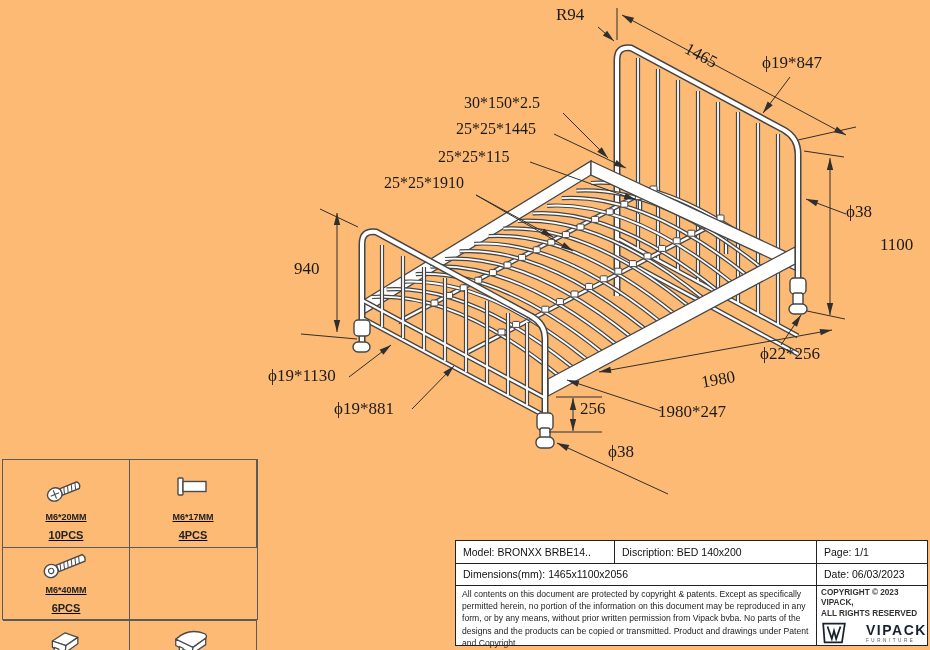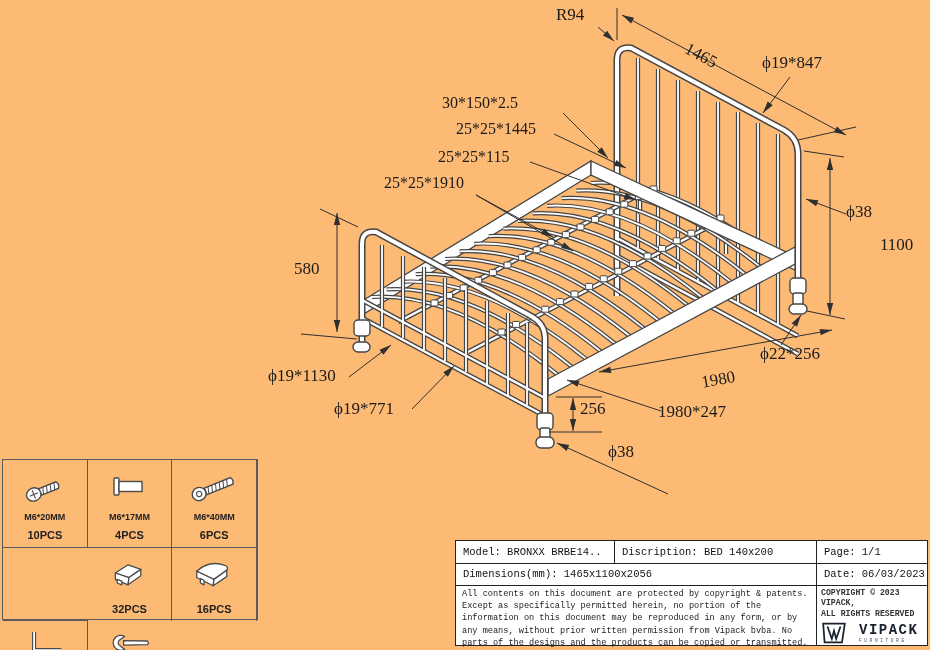--- a/index.html
+++ b/index.html
@@ -6,41 +6,41 @@
   #sheet{position:relative;width:930px;height:650px;background:#fdba74;overflow:hidden;
          font-family:"Liberation Sans",sans-serif;}
   svg{display:block;}
   .abs{position:absolute;}
   
   .dim{position:absolute;font-family:"Liberation Serif",serif;font-size:17px;color:#1b1b1b;
        white-space:nowrap;line-height:1;transform-origin:0 0;}
   .dim.small{font-size:16px;}
   
   .hw{position:absolute;left:2px;top:459px;width:256px;height:161px;border:1px solid #5a5a5a;
-      display:grid;grid-template-columns:repeat(3,1fr);grid-template-rows:88px 73px;box-sizing:border-box;}
+      display:grid;grid-template-columns:repeat(2,1fr);grid-template-rows:88px 73px;box-sizing:border-box;text-decoration:underline;}
   .hw-cell{border-right:1px solid #5a5a5a;border-bottom:1px solid #5a5a5a;display:flex;
       flex-direction:column;align-items:center;justify-content:flex-end;padding-bottom:5px;box-sizing:border-box;}
   .hw-cell:nth-child(4n){border-right:none;}
   .hw-cell:nth-child(n+5){border-bottom:none;}
   .hw-ic{flex:1;display:flex;align-items:center;justify-content:center;}
   .hw-size{font-size:9px;font-weight:700;color:#222;line-height:1.3;}
   .hw-qty{font-size:11px;font-weight:700;color:#222;line-height:1.3;margin-top:4px;}
   
   .tb{position:absolute;left:455px;top:540px;width:473px;height:106px;border:1.5px solid #222;
-      box-sizing:border-box;color:#111;background:#fff;font-family:Liberation Mono, monospace;}
+      box-sizing:border-box;color:#111;background:#fff;}
   .tb .c{position:absolute;display:flex;align-items:center;padding-left:7px;box-sizing:border-box;
       font-size:10.5px;white-space:nowrap;}
   .tb .bl{border-left:1.2px solid #222;}
   .tb .hline{position:absolute;left:0;width:100%;height:0;border-top:1.2px solid #222;}
   .legal{position:absolute;left:0;top:44px;width:360px;height:60px;padding:3px 6px;box-sizing:border-box;
       font-size:8.6px;line-height:1.42;color:#222;}
   .tb-right{position:absolute;left:360px;top:44px;width:111px;height:60px;border-left:1.2px solid #222;
       box-sizing:border-box;padding:3px 4px;display:flex;flex-direction:column;}
   .cpy{font-size:8.2px;font-weight:600;color:#333;line-height:1.25;}
-  .brandrow{display:flex;align-items:center;gap:12px;margin-top:3px;}
+  .brandrow{display:flex;align-items:center;gap:19px;margin-top:3px;}
   .brand{font-size:14px;font-weight:700;letter-spacing:1.5px;color:#18222e;line-height:1;}
   .brandsub{font-size:4.5px;letter-spacing:2.6px;color:#4a545e;line-height:1;margin-top:2px;}
 </style>
 </head>
 <body>
 
 <div id="sheet">
 
   <svg class="abs" style="left:0;top:0" width="930" height="650" viewBox="0 0 930 650">
     <defs>
@@ -198,29 +198,29 @@
       <path d="M556,397 L602,397"></path>
       <path d="M549,432 L602,432"></path>
       <path d="M573,398 L573,431" marker-start="url(#arr)" marker-end="url(#arr)"></path>
       <path d="M557,443 L668,494" marker-start="url(#arr)"></path>
     </g>
   </svg>
 
   <span class="dim" style="left:556px;top:6px">R94</span>
   <span class="dim" style="left:690px;top:40px;transform:rotate(28deg)">1465</span>
   <span class="dim" style="left:762px;top:54px">ϕ19*847</span>
-  <span class="dim small" style="left:442px;top:95px">30*150*2.5</span>
+  <span class="dim small" style="left:464px;top:95px">30*150*2.5</span>
   <span class="dim small" style="left:456px;top:121px">25*25*1445</span>
   <span class="dim small" style="left:438px;top:149px">25*25*115</span>
   <span class="dim small" style="left:384px;top:175px">25*25*1910</span>
-  <span class="dim" style="left:294px;top:260px">580</span>
+  <span class="dim" style="left:294px;top:260px">940</span>
   <span class="dim" style="left:846px;top:203px">ϕ38</span>
   <span class="dim" style="left:880px;top:236px">1100</span>
   <span class="dim" style="left:268px;top:367px">ϕ19*1130</span>
-  <span class="dim" style="left:334px;top:400px">ϕ19*771</span>
+  <span class="dim" style="left:334px;top:400px">ϕ19*881</span>
   <span class="dim" style="left:760px;top:345px">ϕ22*256</span>
   <span class="dim" style="left:700px;top:374px;transform:rotate(-10deg)">1980</span>
   <span class="dim" style="left:658px;top:403px">1980*247</span>
   <span class="dim" style="left:580px;top:400px">256</span>
   <span class="dim" style="left:608px;top:443px">ϕ38</span>
 
   <div class="hw">
     <div class="hw-cell">
       <span class="hw-ic">
         <svg width="54" height="44" viewBox="0 0 54 44">

